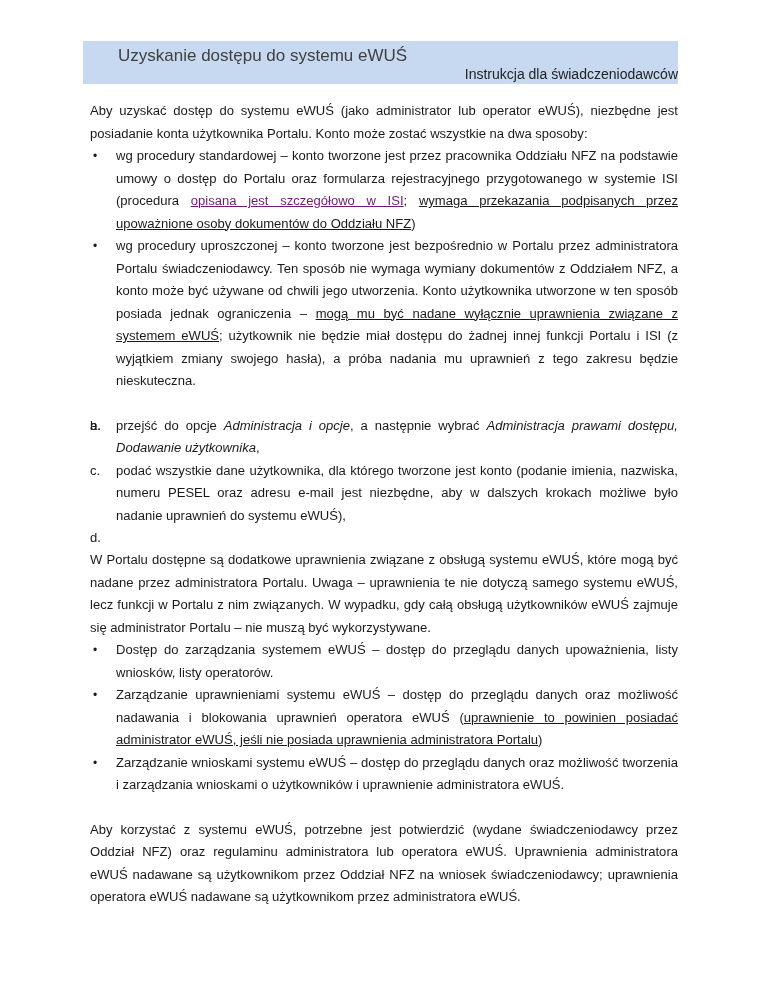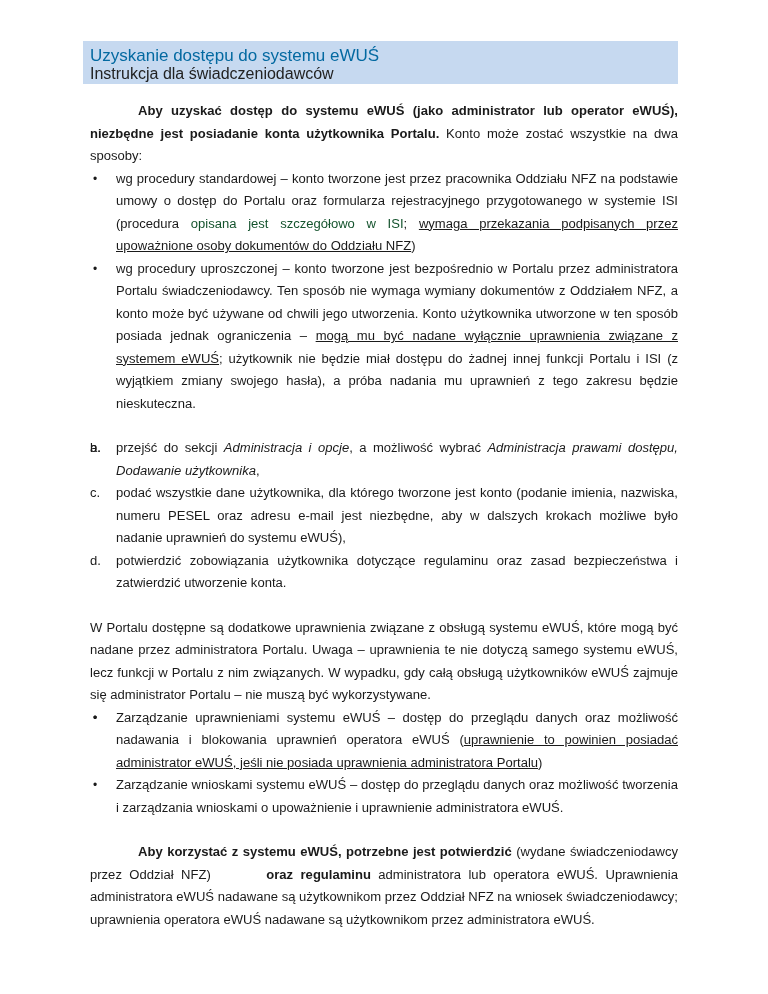--- a/index.html
+++ b/index.html
@@ -6,35 +6,35 @@
   body {
     width: 768px; height: 994px; overflow: hidden; position: relative;
     font-family: "Liberation Sans", "DejaVu Sans", sans-serif;
     color: #1a1a1a;
   }
   .header {
     position: absolute; left: 83px; top: 41px; width: 595px; height: 43px;
     background: #c6d9f0;
     box-sizing: border-box; padding: 5px 0 0 7px;
   }
-  .header .title { font-size: 17px; line-height: 20px; color: #0369a1; }
-  .header .subtitle { font-size: 16px; line-height: 16px; color: #222; }
+  .header .title { font-size: 17px; line-height: 20px; color: #404040; margin-left: 28px; }
+  .header .subtitle { font-size: 14px; line-height: 16px; color: #222; text-align: right; }
   .content {
     position: absolute; left: 90px; top: 100px; width: 588px;
     font-size: 13.05px; line-height: 22.5px;
   }
   p { margin: 0; text-align: justify; }
   .sec { margin-bottom: 22px; }
   ul, ol { margin: 0; padding: 0; list-style: none; }
   li { position: relative; padding-left: 26px; text-align: justify; }
   li .marker { position: absolute; left: 0; top: 0; }
   ul li .marker { left: 3px; font-size: 12px; }
-  b { font-weight: bold; margin-left: 48px; }
+  b { font-weight: normal; }
   i { font-style: italic; }
-  a.link { color: #14532d; }
+  a.link { color: #701a75; text-decoration: underline; }
   .u { text-decoration: underline; }
 </style>
 </head>
 <body>
 
 <div class="header">
   <div class="title">Uzyskanie dostępu do systemu eWUŚ</div>
   <div class="subtitle">Instrukcja dla świadczeniodawców</div>
 </div>
 
@@ -44,32 +44,32 @@
     <p><b>Aby uzyskać dostęp do systemu eWUŚ (jako administrator lub operator eWUŚ), niezbędne jest posiadanie konta użytkownika Portalu.</b><span> Konto może zostać wszystkie na dwa sposoby:</span></p>
     <ul>
       <li><span class="marker">•</span><span>wg procedury standardowej – konto tworzone jest przez pracownika Oddziału NFZ na podstawie umowy o dostęp do Portalu oraz formularza rejestracyjnego przygotowanego w systemie ISI (procedura </span><a class="link">opisana jest szczegółowo w ISI</a><span>; </span><span class="u">wymaga przekazania podpisanych przez upoważnione osoby dokumentów do Oddziału NFZ</span><span>)</span></li>
       <li><span class="marker">•</span><span>wg procedury uproszczonej – konto tworzone jest bezpośrednio w Portalu przez administratora Portalu świadczeniodawcy. Ten sposób nie wymaga wymiany dokumentów z Oddziałem NFZ, a konto może być używane od chwili jego utworzenia. Konto użytkownika utworzone w ten sposób posiada jednak ograniczenia – </span><span class="u">mogą mu być nadane wyłącznie uprawnienia związane z systemem eWUŚ</span><span>; użytkownik nie będzie miał dostępu do żadnej innej funkcji Portalu i ISI (z wyjątkiem zmiany swojego hasła), a próba nadania mu uprawnień z tego zakresu będzie nieskuteczna.</span></li>
     </ul>
   </div>
 
   <div class="sec">
     <ol>
       <li><span class="marker">a.</span></li>
-      <li><span class="marker">b.</span><span>przejść do sekcji </span><i>Administracja i opcje</i><span>, a możliwość wybrać </span><i>Administracja prawami dostępu, Dodawanie użytkownika</i><span>,</span></li>
+      <li><span class="marker">b.</span><span>przejść do opcje </span><i>Administracja i opcje</i><span>, a następnie wybrać </span><i>Administracja prawami dostępu, Dodawanie użytkownika</i><span>,</span></li>
       <li><span class="marker">c.</span><span>podać wszystkie dane użytkownika, dla którego tworzone jest konto (podanie imienia, nazwiska, numeru PESEL oraz adresu e-mail jest niezbędne, aby w dalszych krokach możliwe było nadanie uprawnień do systemu eWUŚ),</span></li>
-      <li><span class="marker">d.</span><span>potwierdzić zobowiązania użytkownika dotyczące regulaminu oraz zasad bezpieczeństwa i zatwierdzić utworzenie konta.</span></li>
+      <li><span class="marker">d.</span></li>
     </ol>
   </div>
 
   <div class="sec">
     <p>W Portalu dostępne są dodatkowe uprawnienia związane z obsługą systemu eWUŚ, które mogą być nadane przez administratora Portalu. Uwaga – uprawnienia te nie dotyczą samego systemu eWUŚ, lecz funkcji w Portalu z nim związanych. W wypadku, gdy całą obsługą użytkowników eWUŚ zajmuje się administrator Portalu – nie muszą być wykorzystywane.</p>
     <ul>
-      <li><span class="marker">•</span></li>
+      <li><span class="marker">•</span><span>Dostęp do zarządzania systemem eWUŚ – dostęp do przeglądu danych upoważnienia, listy wniosków, listy operatorów.</span></li>
       <li><span class="marker">•</span><span>Zarządzanie uprawnieniami systemu eWUŚ – dostęp do przeglądu danych oraz możliwość nadawania i blokowania uprawnień operatora eWUŚ (</span><span class="u">uprawnienie to powinien posiadać administrator eWUŚ, jeśli nie posiada uprawnienia administratora Portalu</span><span>)</span></li>
-      <li><span class="marker">•</span><span>Zarządzanie wnioskami systemu eWUŚ – dostęp do przeglądu danych oraz  możliwość tworzenia i zarządzania wnioskami o upoważnienie i uprawnienie administratora eWUŚ.</span></li>
+      <li><span class="marker">•</span><span>Zarządzanie wnioskami systemu eWUŚ – dostęp do przeglądu danych oraz  możliwość tworzenia i zarządzania wnioskami o użytkowników i uprawnienie administratora eWUŚ.</span></li>
     </ul>
   </div>
 
   <div class="sec">
     <p><b>Aby korzystać z systemu eWUŚ, potrzebne jest potwierdzić</b><span> (wydane świadczeniodawcy przez Oddział NFZ) </span><b>oraz regulaminu</b><span> administratora lub operatora eWUŚ. Uprawnienia administratora eWUŚ nadawane są użytkownikom przez Oddział NFZ na wniosek świadczeniodawcy; uprawnienia operatora eWUŚ nadawane są użytkownikom przez administratora eWUŚ.</span></p>
   </div>
 
 </div>
 
 </body></html>

